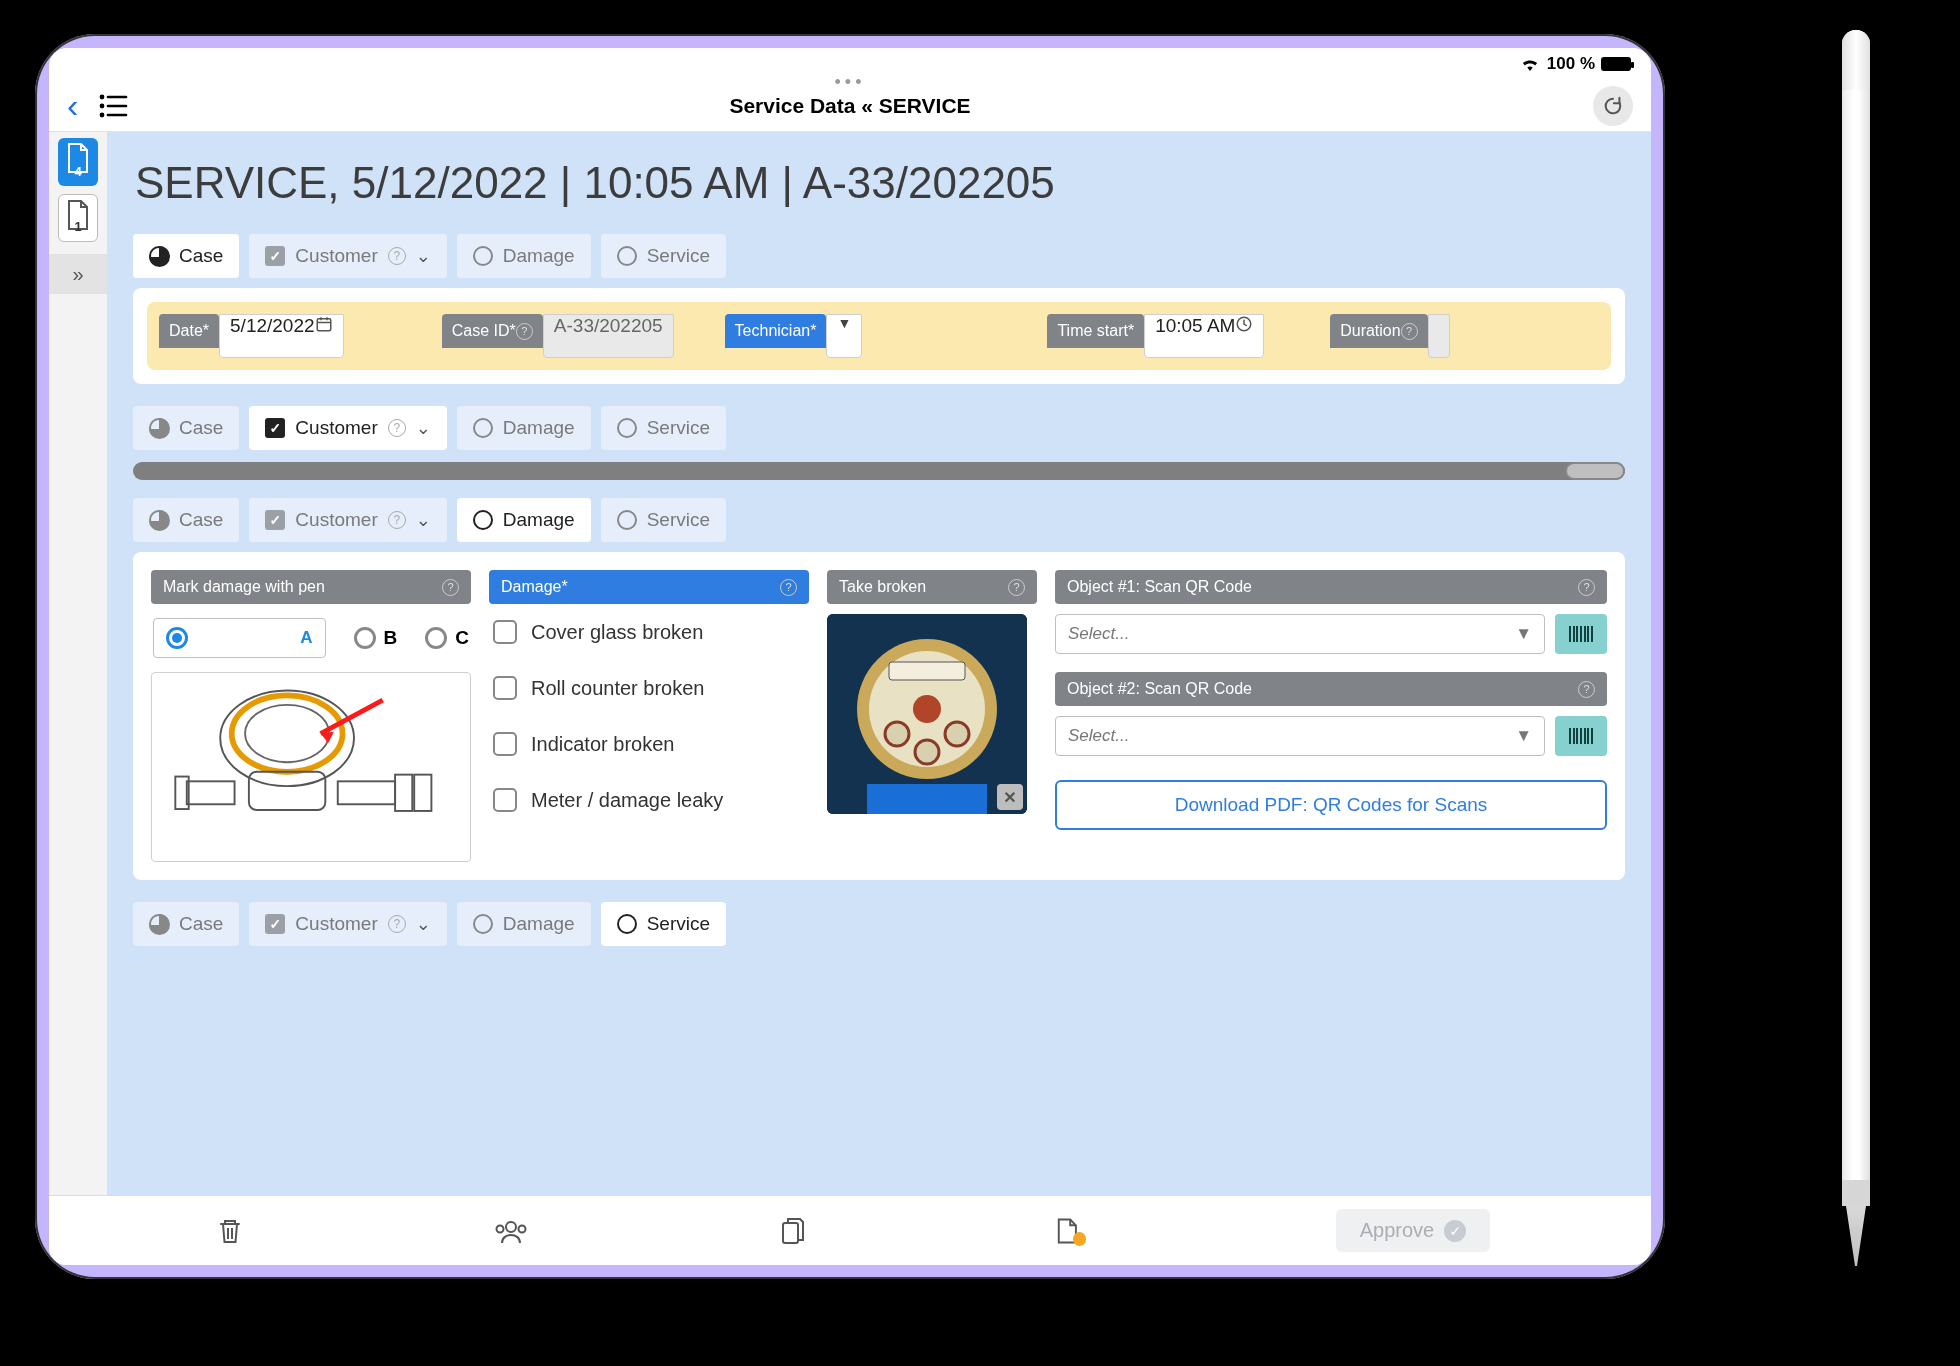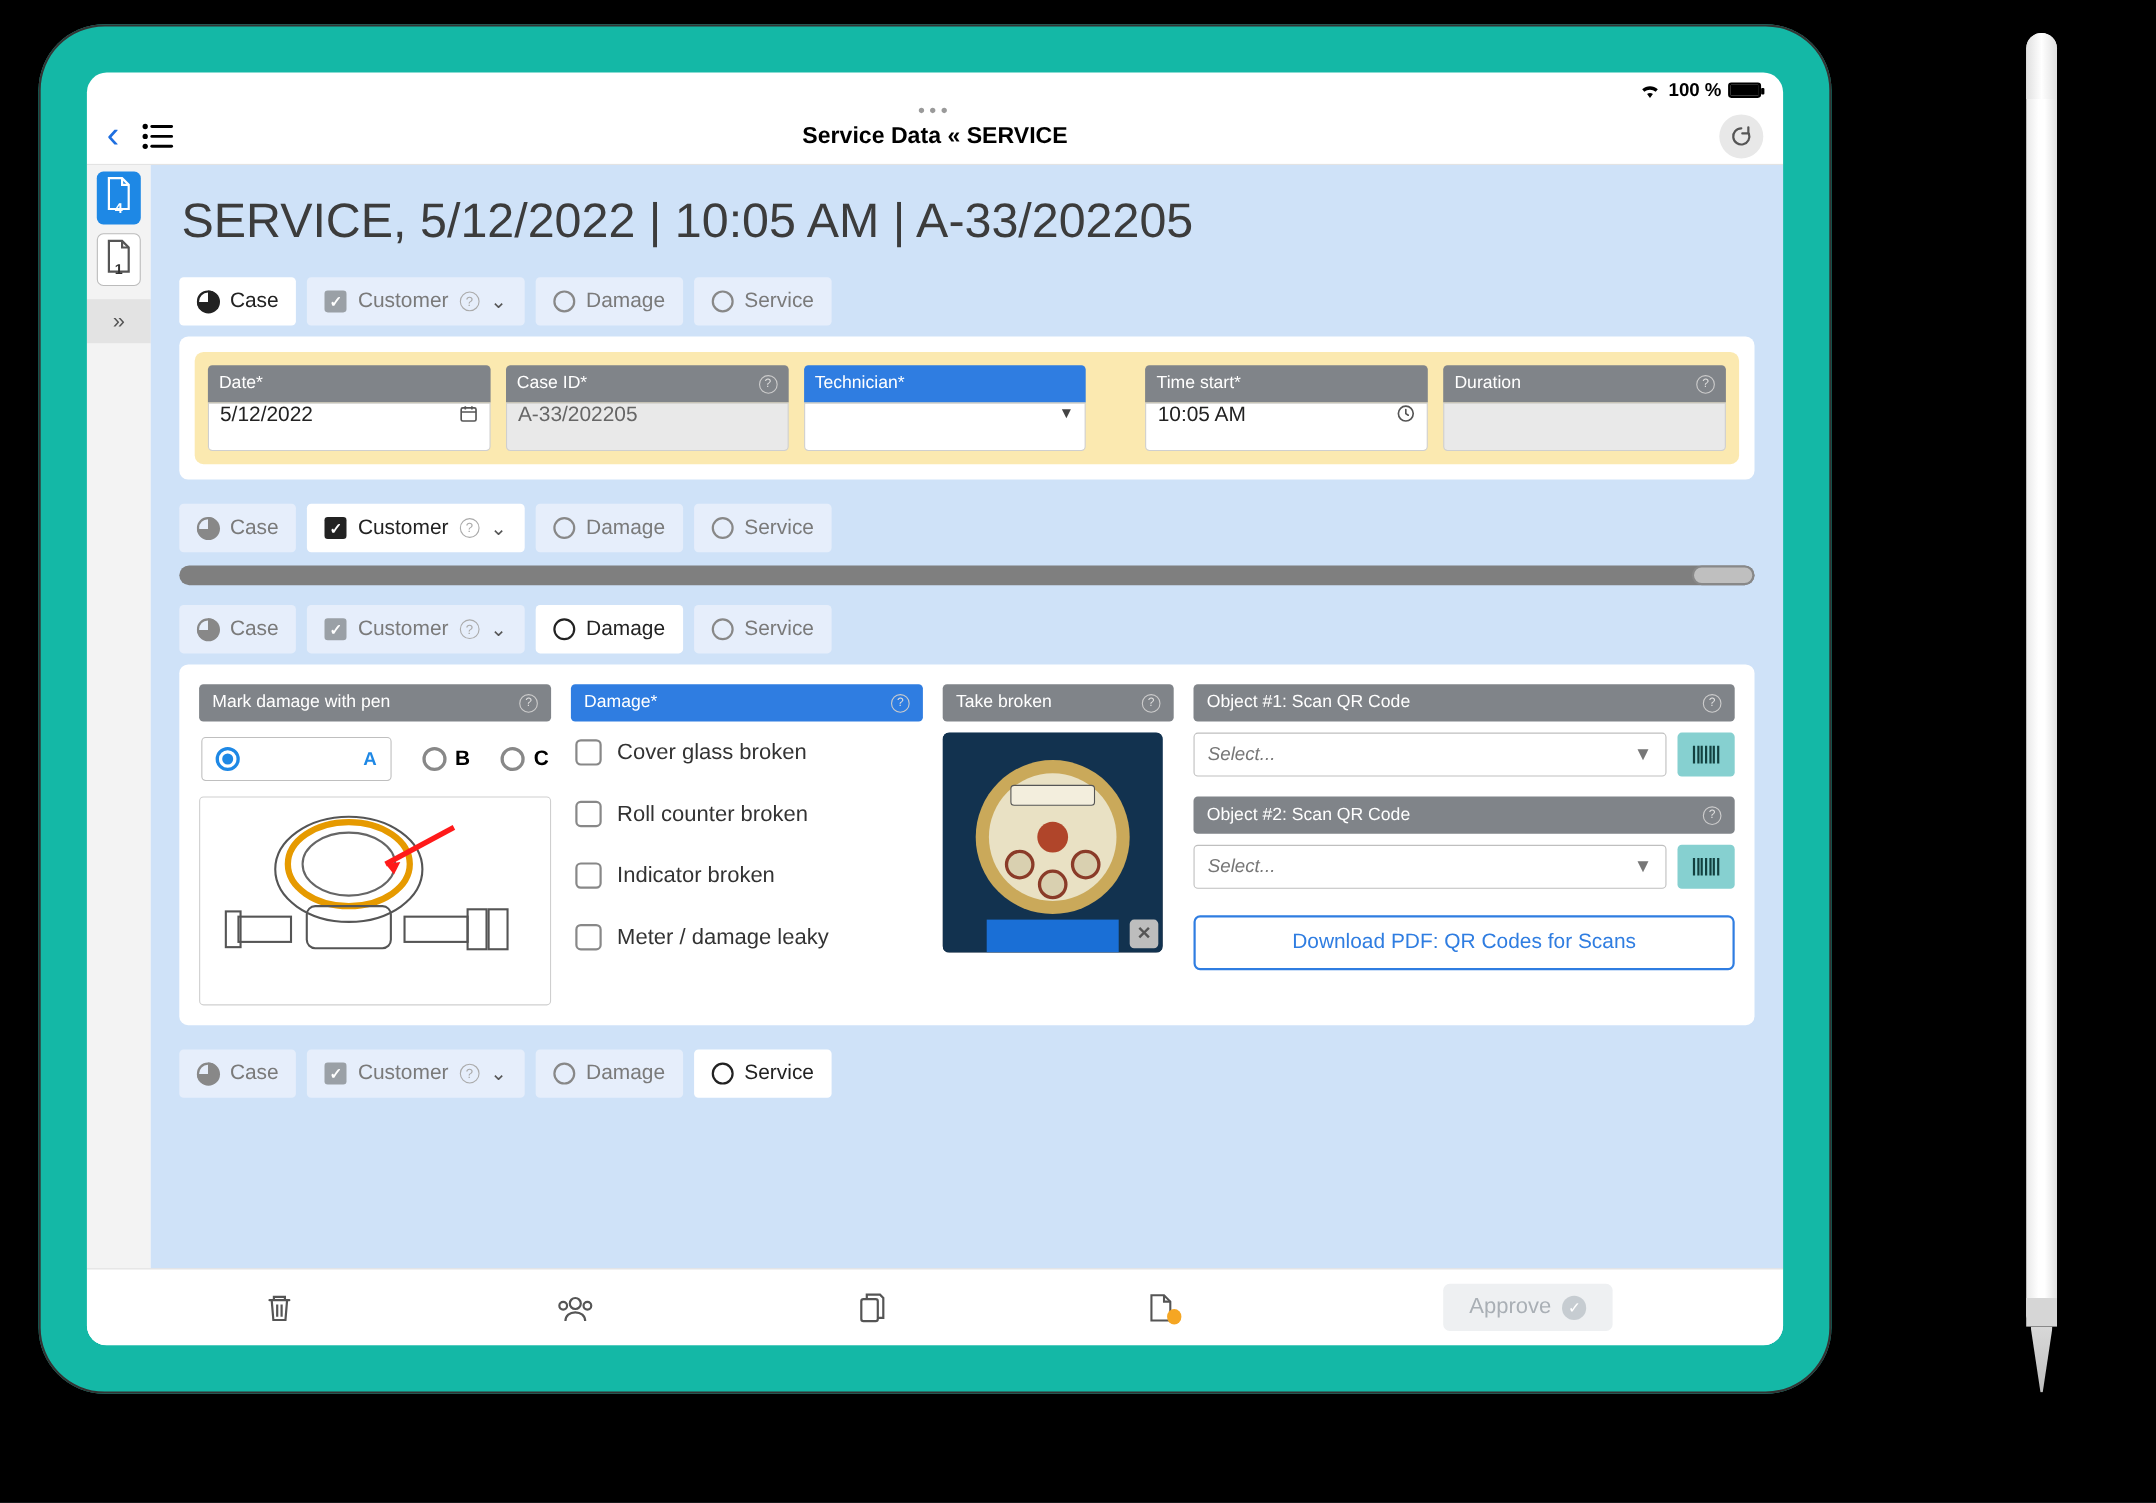--- a/index.html
+++ b/index.html
@@ -1,22 +1,22 @@
 <!DOCTYPE html>
 <html><head>
 <meta charset="utf-8">
 <style>
   * { box-sizing: border-box; font-family: -apple-system, "Helvetica Neue", Arial, sans-serif; }
   html,body { margin:0; padding:0; background:#000; }
   .stage { width:1960px; height:1366px; position:relative; background:#000; }
 
   
   .ipad {
-    position:absolute; left:35px; top:22px; width:1630px; height:1245px;
-    background:#14b8a6; border-radius:60px; padding:44px;
+    position:absolute; left:35px; top:34px; width:1630px; height:1245px;
+    background:#c4b5fd; border-radius:60px; padding:14px;
     box-shadow: 0 0 0 2px #333 inset, 20px 30px 60px rgba(0,0,0,0.6);
   }
   .screen {
     width:100%; height:100%; background:#fff; border-radius:18px; overflow:hidden;
     display:flex; flex-direction:column;
   }
 
   
   .statusbar { height:32px; display:flex; justify-content:flex-end; align-items:center;
     padding:0 20px; font-size:17px; font-weight:600; gap:6px; }
@@ -65,21 +65,21 @@
   .tab.active .ico.half::after{background:conic-gradient(#222 0 270deg, transparent 0);}
   .tab .chk{width:20px;height:20px;border-radius:3px;background:#9aa0a6;display:inline-flex;align-items:center;justify-content:center;}
   .tab.active .chk{background:#222;}
   .tab .chk::after{content:"✓";color:#fff;font-size:14px;font-weight:700;}
   .tab .q{width:18px;height:18px;border:1.5px solid #aaa;border-radius:50%;font-size:12px;color:#aaa;
     display:inline-flex;align-items:center;justify-content:center;}
   .tab .chev{font-size:18px;color:#555;}
   .case-panel{background:#fff;border-radius:8px;padding:14px;}
   .fieldrow{background:#fbe9b0;border-radius:8px;padding:12px;display:flex;gap:14px;}
   .fieldrow .gap{width:26px;}
-  .field{flex:1;display:flex;flex-direction:column;}
+  .field{flex:1;display:flex;flex-direction:row;}
   .flabel{height:34px;border-radius:4px 4px 0 0;padding:7px 10px;font-size:16px;color:#fff;display:flex;align-items:center;
     justify-content:space-between;}
   .flabel.gray{background:#808489;}
   .flabel.blue{background:#2f7de1;}
   .finput{height:44px;background:#fff;border:1px solid #cfcfcf;border-radius:0 0 4px 4px;display:flex;align-items:flex-start;
     padding:0 10px;font-size:19px;color:#222;justify-content:space-between;}
   .finput.disabled{background:#e9e9e9;color:#666;}
   .finput .dd{font-size:14px;color:#444;}
 
   

